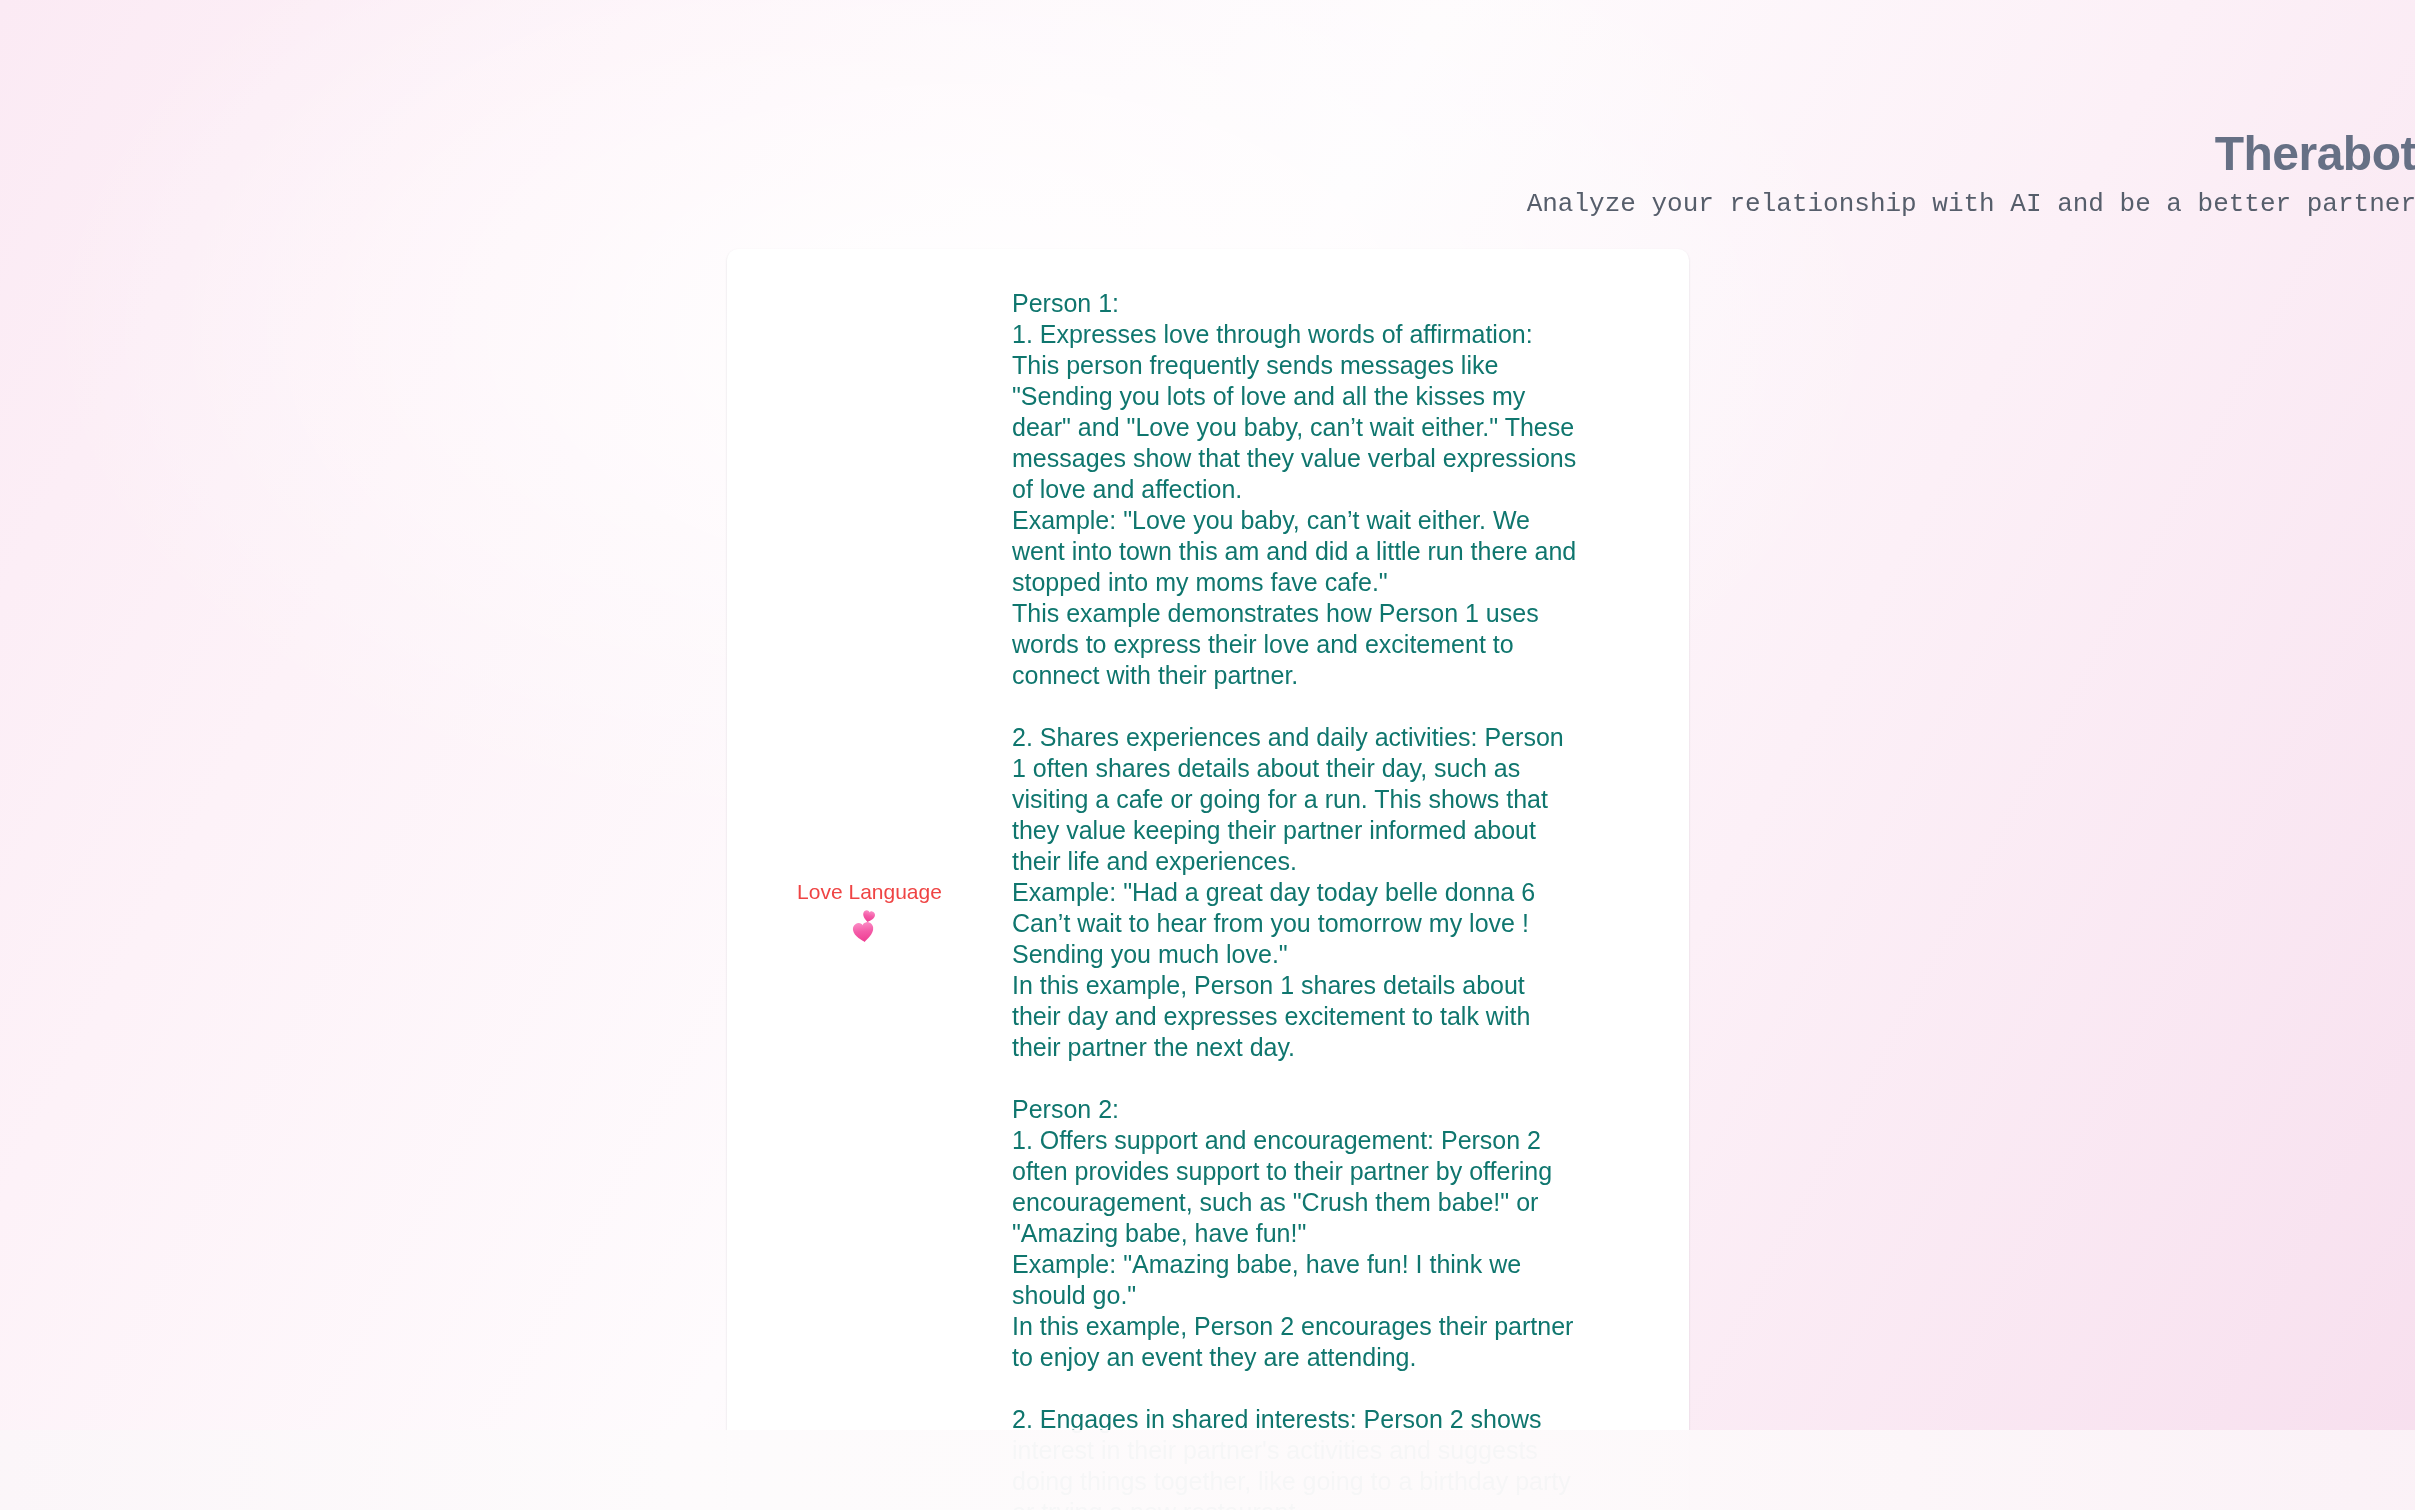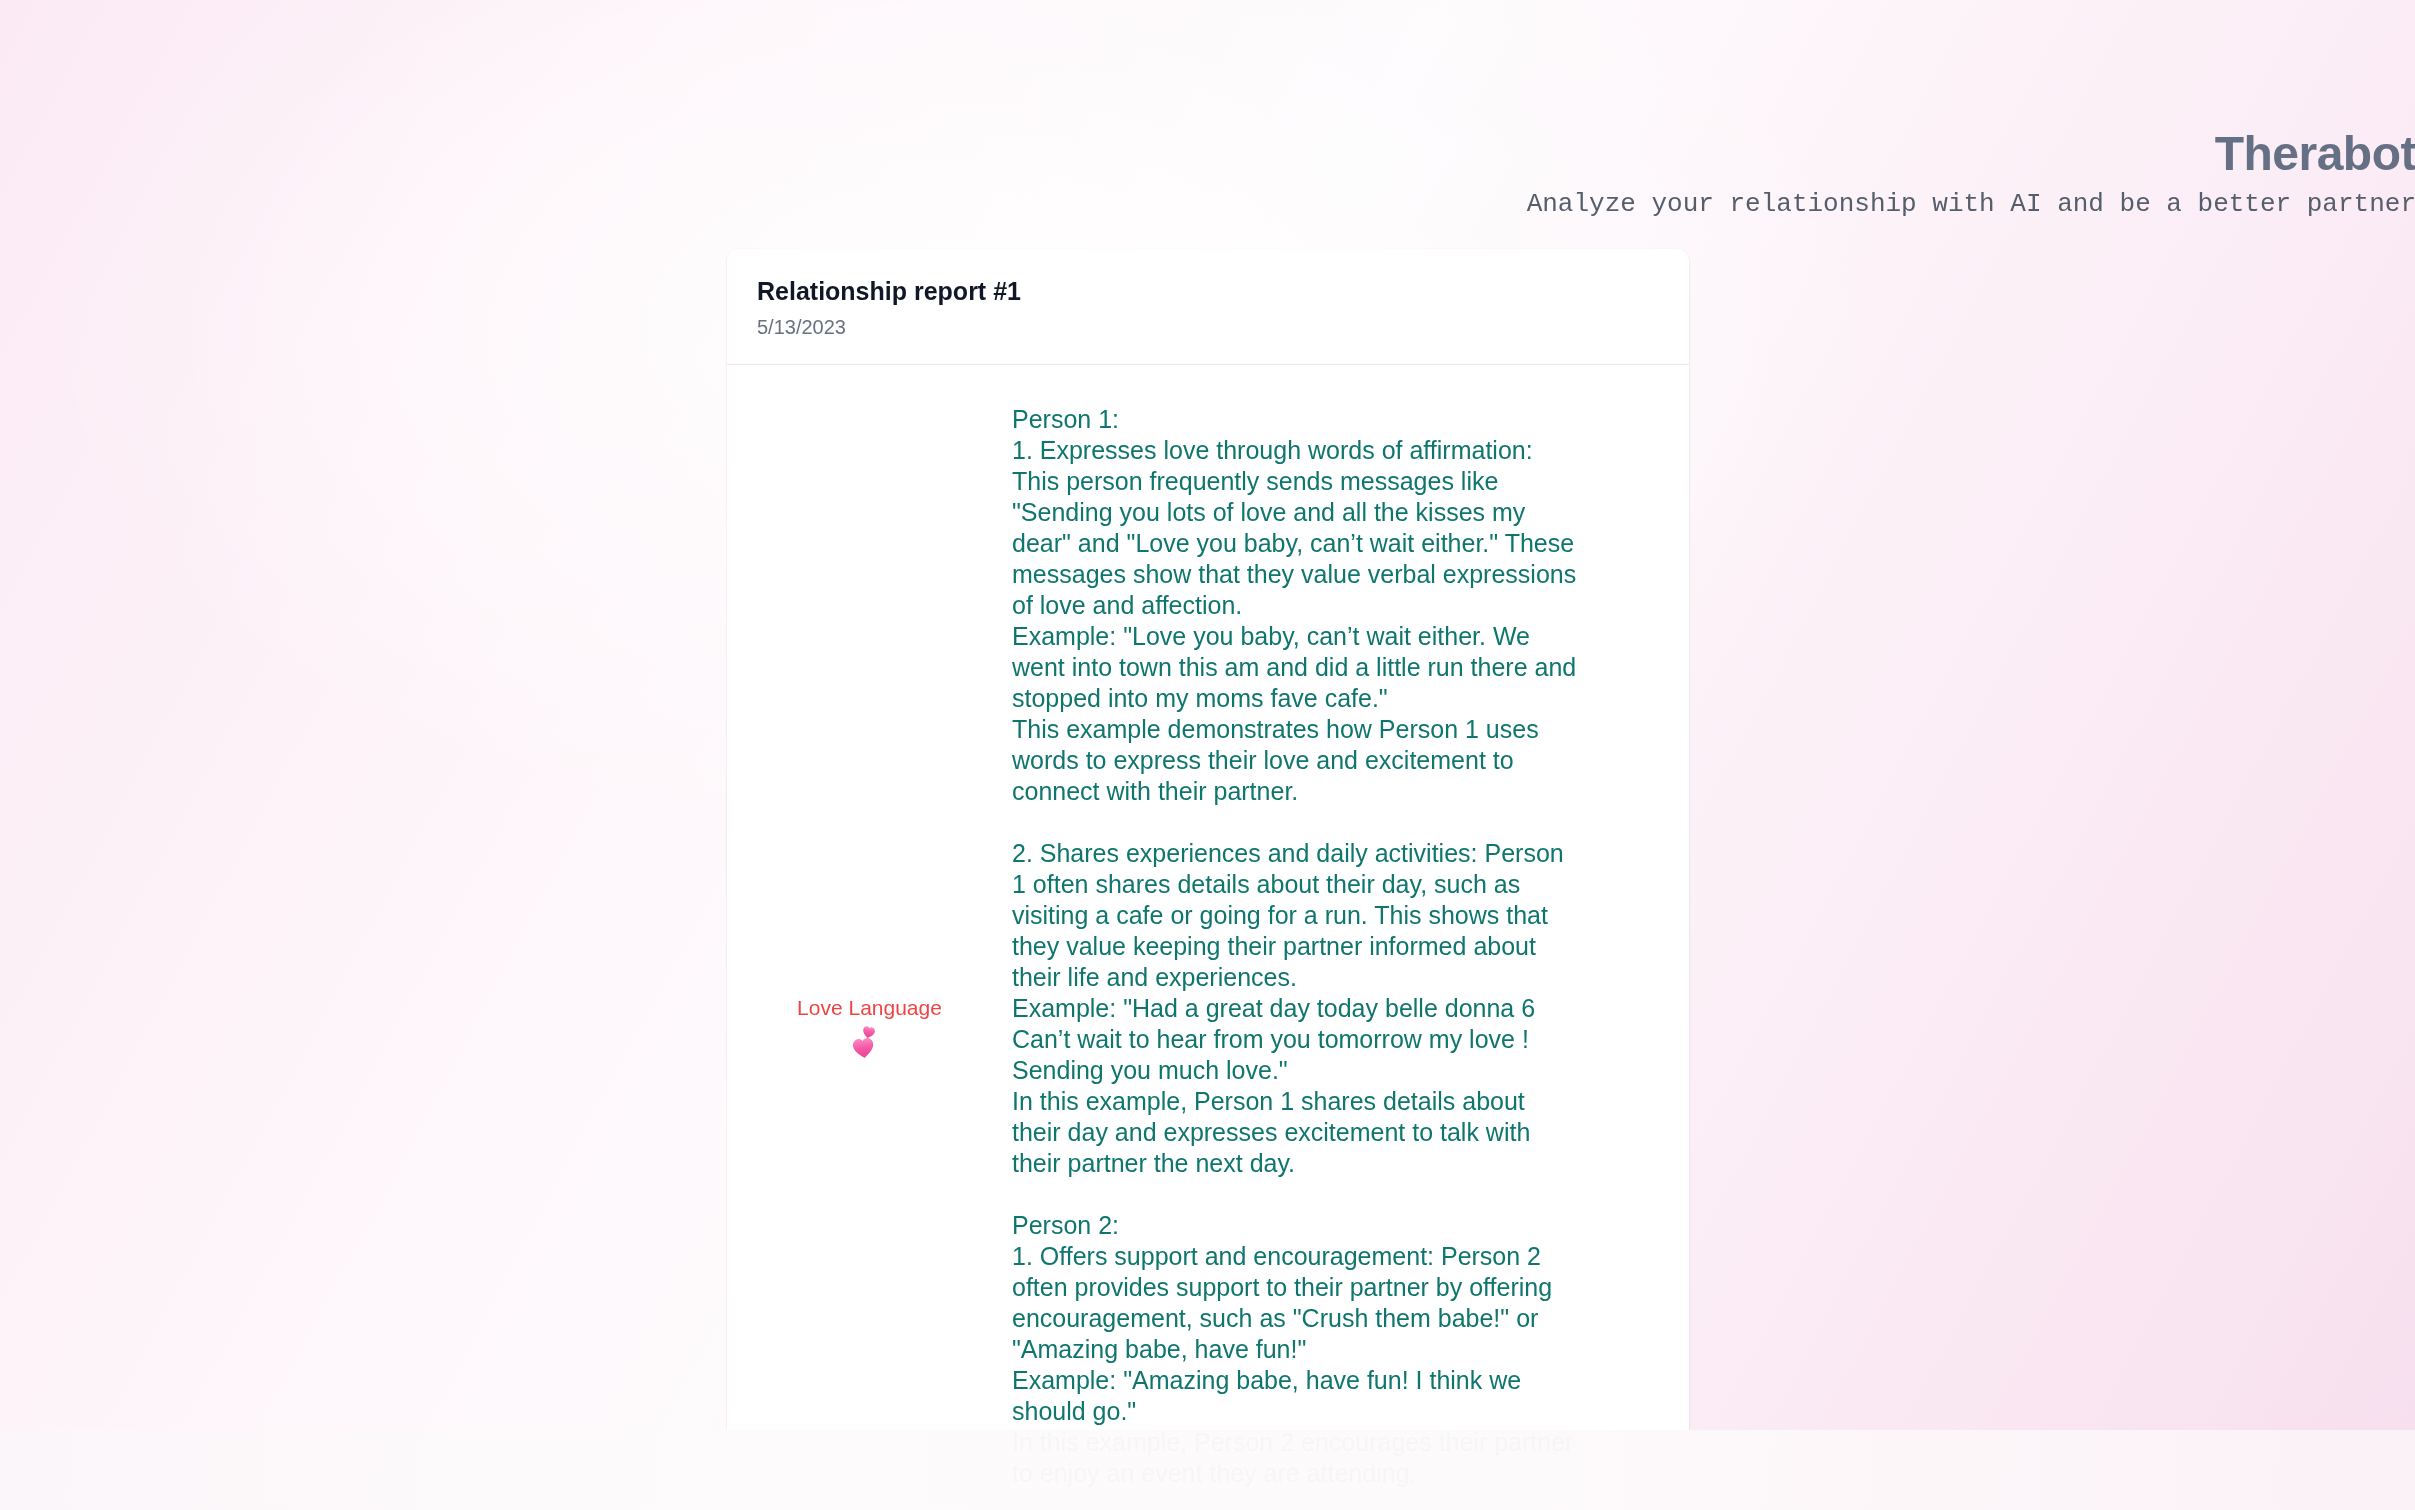--- a/index.html
+++ b/index.html
@@ -73,24 +73,20 @@
 
 <div class="page">
 
   <header class="hero">
     <h1>Therabot</h1>
     <p>Analyze your relationship with AI and be a better partner</p>
   </header>
 
   <section class="card">
 
-    <div class="card-header">
-      <h2>Relationship report #1</h2>
-      <div class="date">5/13/2023</div>
-    </div>
 
     <div class="card-body">
 
       <div class="label-col">
         <div class="label-block">
           <div class="label-text">Love Language</div>
           <span class="label-icon">
             <svg width="40" height="40" viewBox="0 0 42 42" aria-hidden="true">
               <defs>
                 <linearGradient id="heartGrad" x1="0" y1="0" x2="0" y2="1">

